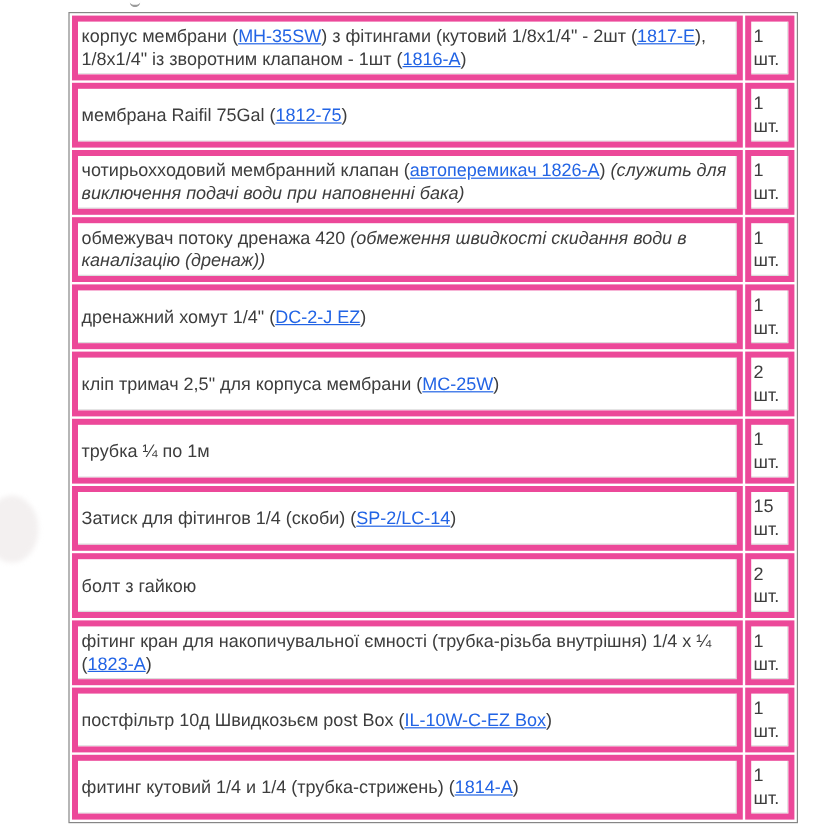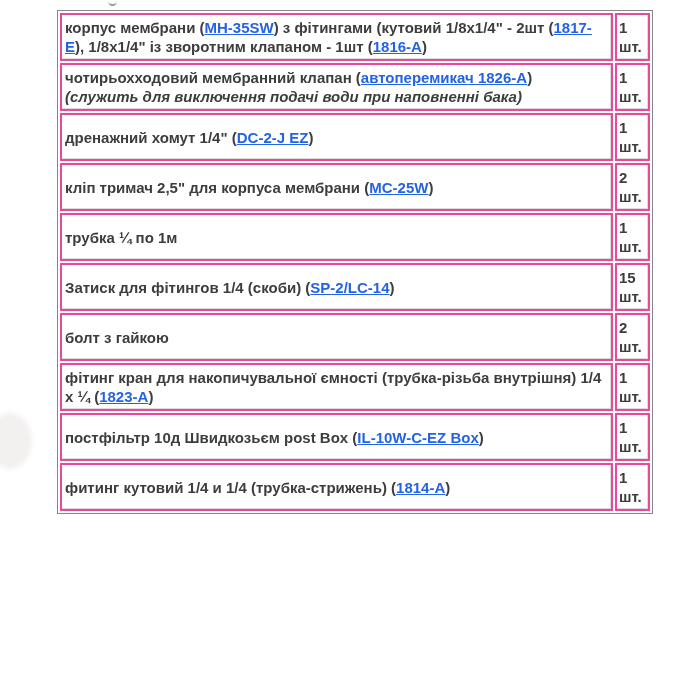--- a/index.html
+++ b/index.html
@@ -16,27 +16,27 @@
     position: absolute;
     left: 57px;
     top: 10px;
     border-collapse: separate;
     border-spacing: 2px;
     background: #ffffff;
     border: 1px solid #868686;
     table-layout: fixed;
   }
   .parts-table td {
-    border: 2px solid #ec4899;
+    border: 5px solid #ec4899;
     box-shadow: inset -1px -1px 0 #dcdcdc;
     background: #ffffff;
     color: #3d3d3d;
     font-size: 15px;
     line-height: 19px;
-    font-weight: 700;
+    font-weight: 400;
     vertical-align: middle;
   }
   .parts-table td.desc {
     width: 543px;
     padding: 1px 3px;
   }
   .parts-table td.qty {
     width: 27px;
     padding: 3px 2px;
     vertical-align: middle;
@@ -77,21 +77,29 @@
 <div class="crop-mark-top"></div>
 <div class="faint-blob-left"></div>
 
 <table class="parts-table">
   <tbody>
       <tr>
         <td class="desc"><span>корпус мембрани (</span><a href="#">MH-35SW</a><span>) з фітингами (кутовий 1/8x1/4" - 2шт (</span><a href="#">1817-E</a><span>), 1/8x1/4" із зворотним клапаном - 1шт (</span><a href="#">1816-A</a><span>)</span></td>
         <td class="qty">1 шт.</td>
       </tr>
       <tr>
+        <td class="desc"><span>мембрана Raifil 75Gal (</span><a href="#">1812-75</a><span>)</span></td>
+        <td class="qty">1 шт.</td>
+      </tr>
+      <tr>
         <td class="desc"><span>чотирьохходовий мембранний клапан (</span><a href="#">автоперемикач 1826-A</a><span>) </span><em>(служить для виключення подачі води при наповненні бака)</em></td>
+        <td class="qty">1 шт.</td>
+      </tr>
+      <tr>
+        <td class="desc"><span>обмежувач потоку дренажа 420  </span><em>(обмеження швидкості скидання води в каналізацію (дренаж))</em></td>
         <td class="qty">1 шт.</td>
       </tr>
       <tr>
         <td class="desc"><span>дренажний хомут 1/4" (</span><a href="#">DC-2-J EZ</a><span>)</span></td>
         <td class="qty">1 шт.</td>
       </tr>
       <tr>
         <td class="desc"><span>кліп тримач 2,5" для корпуса мембрани (</span><a href="#">MC-25W</a><span>)</span></td>
         <td class="qty">2 шт.</td>
       </tr>

